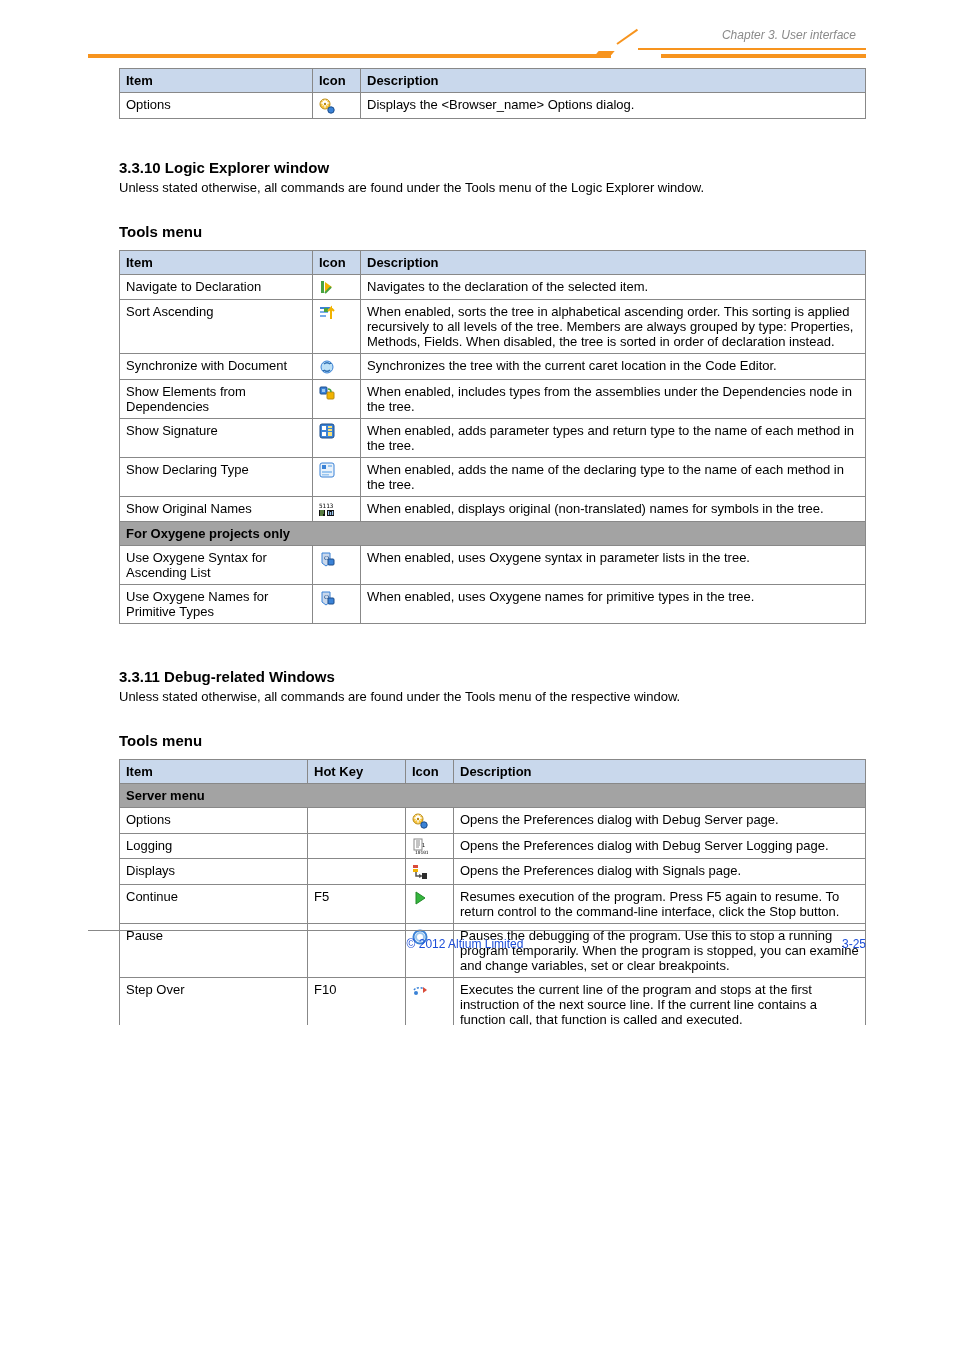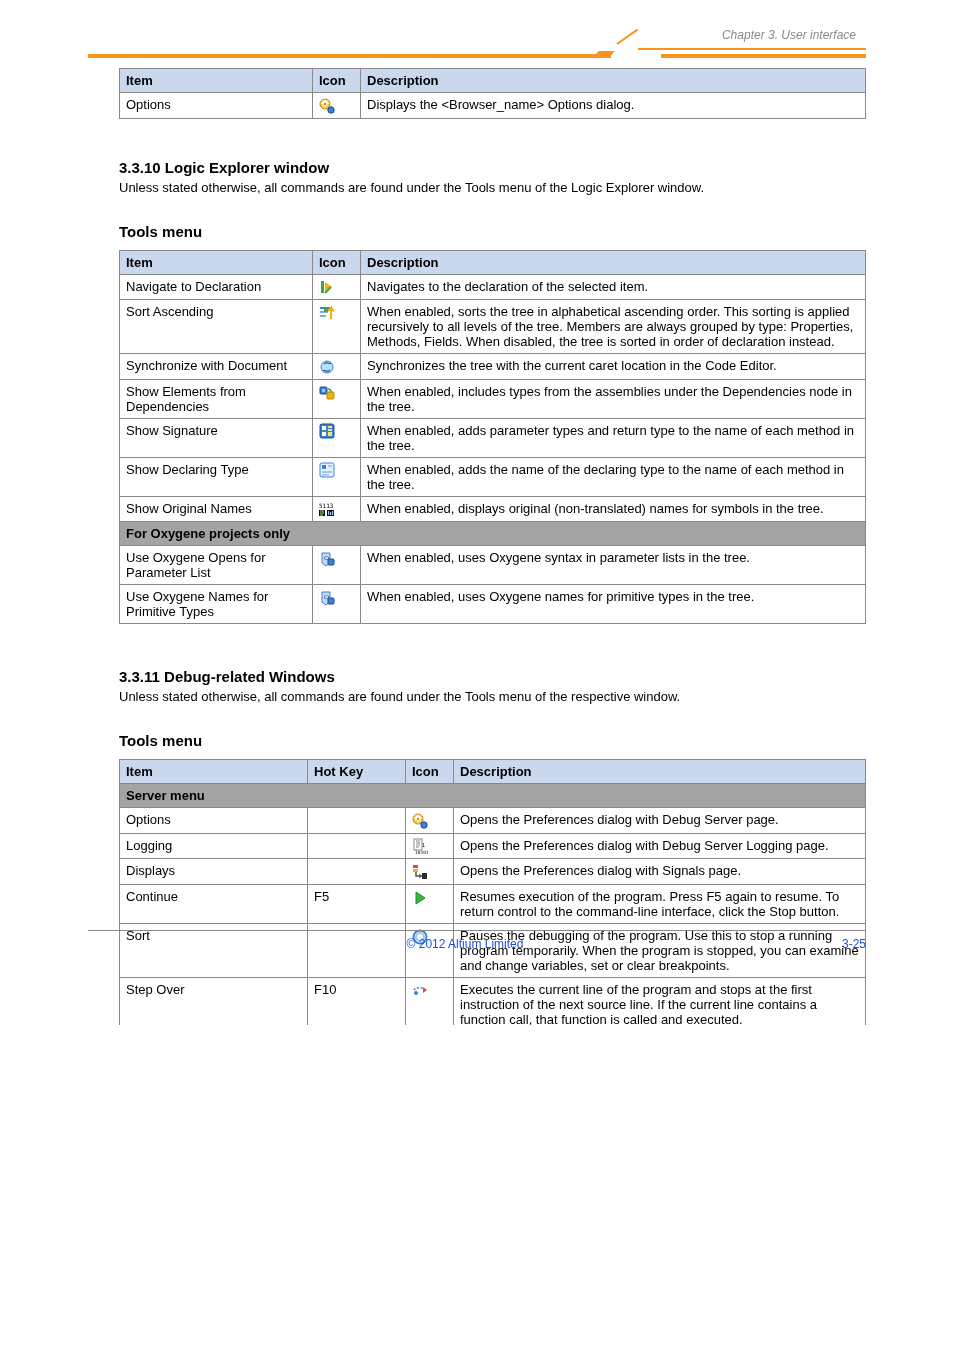--- a/index.html
+++ b/index.html
@@ -265,21 +265,21 @@
                   <rect x="9" y="10" width="1.2" height="4" fill="#9cc7f0"></rect>
                   <rect x="11" y="11" width="1.2" height="3" fill="#9cc7f0"></rect>
                   <rect x="13" y="10" width="1.2" height="4" fill="#9cc7f0"></rect>
                 </svg></span></td>
             <td>When enabled, displays original (non-translated) names for symbols in the tree.</td>
           </tr>
           <tr class="grp">
             <td colspan="3">For Oxygene projects only</td>
           </tr>
           <tr>
-            <td>Use Oxygene Opens for Parameter List</td>
+            <td>Use Oxygene Syntax for Ascending List</td>
             <td class="icon-cell"><span><svg width="16" height="16" viewBox="0 0 16 16">
                   <path d="M3 2 L11 2 L11 12 L7 15 L3 12 Z" fill="#c9d8ec" stroke="#3a82d6"></path>
                   <rect x="9" y="8" width="6" height="6" rx="1" fill="#3a82d6" stroke="#1c4d8b"></rect>
                   <text x="5" y="9" font-size="7" fill="#1c4d8b" font-family="serif">O</text>
                 </svg></span></td>
             <td>When enabled, uses Oxygene syntax in parameter lists in the tree.</td>
           </tr>
           <tr>
             <td>Use Oxygene Names for Primitive Types</td>
             <td class="icon-cell"><span><svg width="16" height="16" viewBox="0 0 16 16">
@@ -345,21 +345,21 @@
           </tr>
           <tr>
             <td>Continue</td>
             <td>F5</td>
             <td class="icon-cell"><span><svg width="16" height="16" viewBox="0 0 16 16">
                   <path d="M4 2 L13 8 L4 14 Z" fill="#35b53e" stroke="#228a29"></path>
                 </svg></span></td>
             <td>Resumes execution of the program. Press F5 again to resume. To return control to the command-line interface, click the Stop button.</td>
           </tr>
           <tr>
-            <td>Sort</td>
+            <td>Pause</td>
             <td></td>
             <td class="icon-cell"><span><svg width="16" height="16" viewBox="0 0 16 16">
                   <circle cx="8" cy="8" r="6.5" fill="none" stroke="#3a82d6" stroke-width="2"></circle>
                   <circle cx="8" cy="8" r="4" fill="none" stroke="#9cc7f0" stroke-width="2"></circle>
                 </svg></span></td>
             <td>Pauses the debugging of the program. Use this to stop a running program temporarily. When the program is stopped, you can examine and change variables, set or clear breakpoints.</td>
           </tr>
           <tr>
             <td>Step Over</td>
             <td>F10</td>

